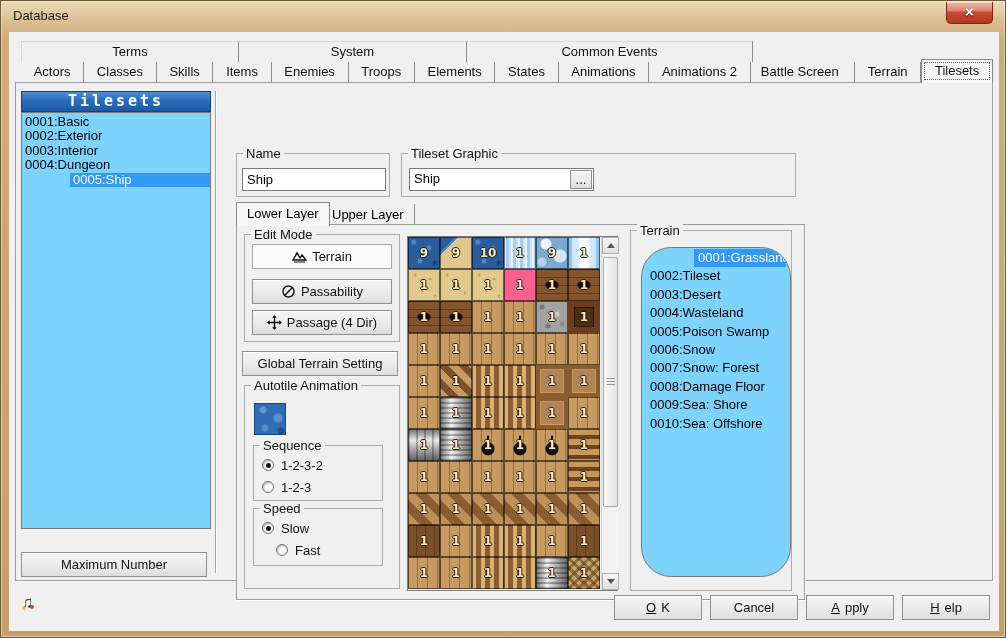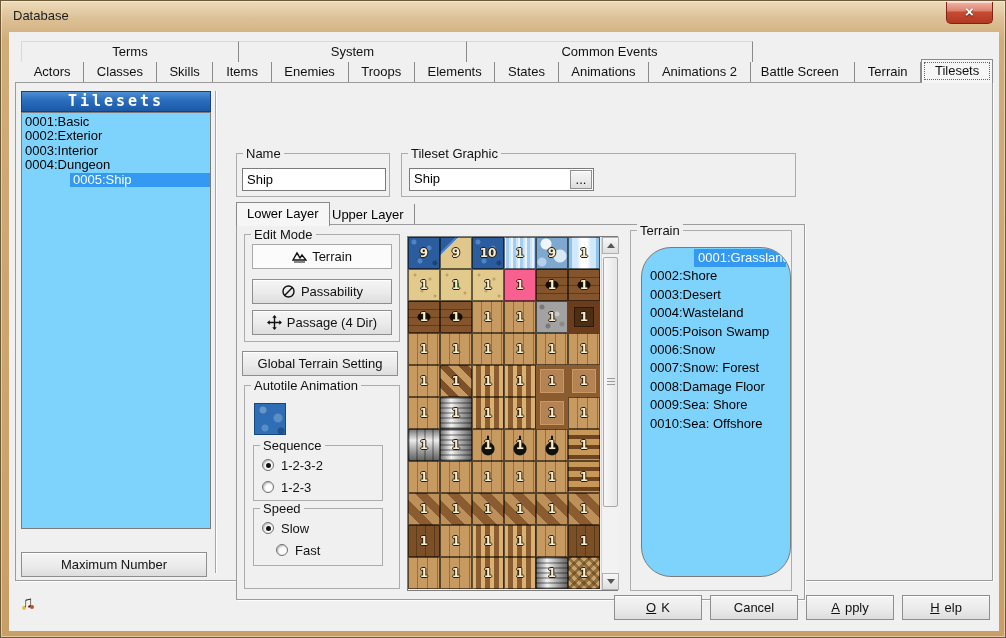--- a/index.html
+++ b/index.html
@@ -477,21 +477,21 @@
               <span class="tri-down"></span>
             </div>
         </div>
       </div>
 
       <div class="group" style="left:614px;top:147px;width:162px;height:361px;">
         <span class="glabel">Terrain</span>
       </div>
       <div class="listbox terrain-listbox" id="terrain-list">
           <div class="list-item selected">0001:Grassland</div>
-          <div class="list-item">0002:Shore</div>
+          <div class="list-item">0002:Tileset</div>
           <div class="list-item">0003:Desert</div>
           <div class="list-item">0004:Wasteland</div>
           <div class="list-item">0005:Poison Swamp</div>
           <div class="list-item">0006:Snow</div>
           <div class="list-item">0007:Snow: Forest</div>
           <div class="list-item">0008:Damage Floor</div>
           <div class="list-item">0009:Sea: Shore</div>
           <div class="list-item">0010:Sea: Offshore</div>
         </div>
 

